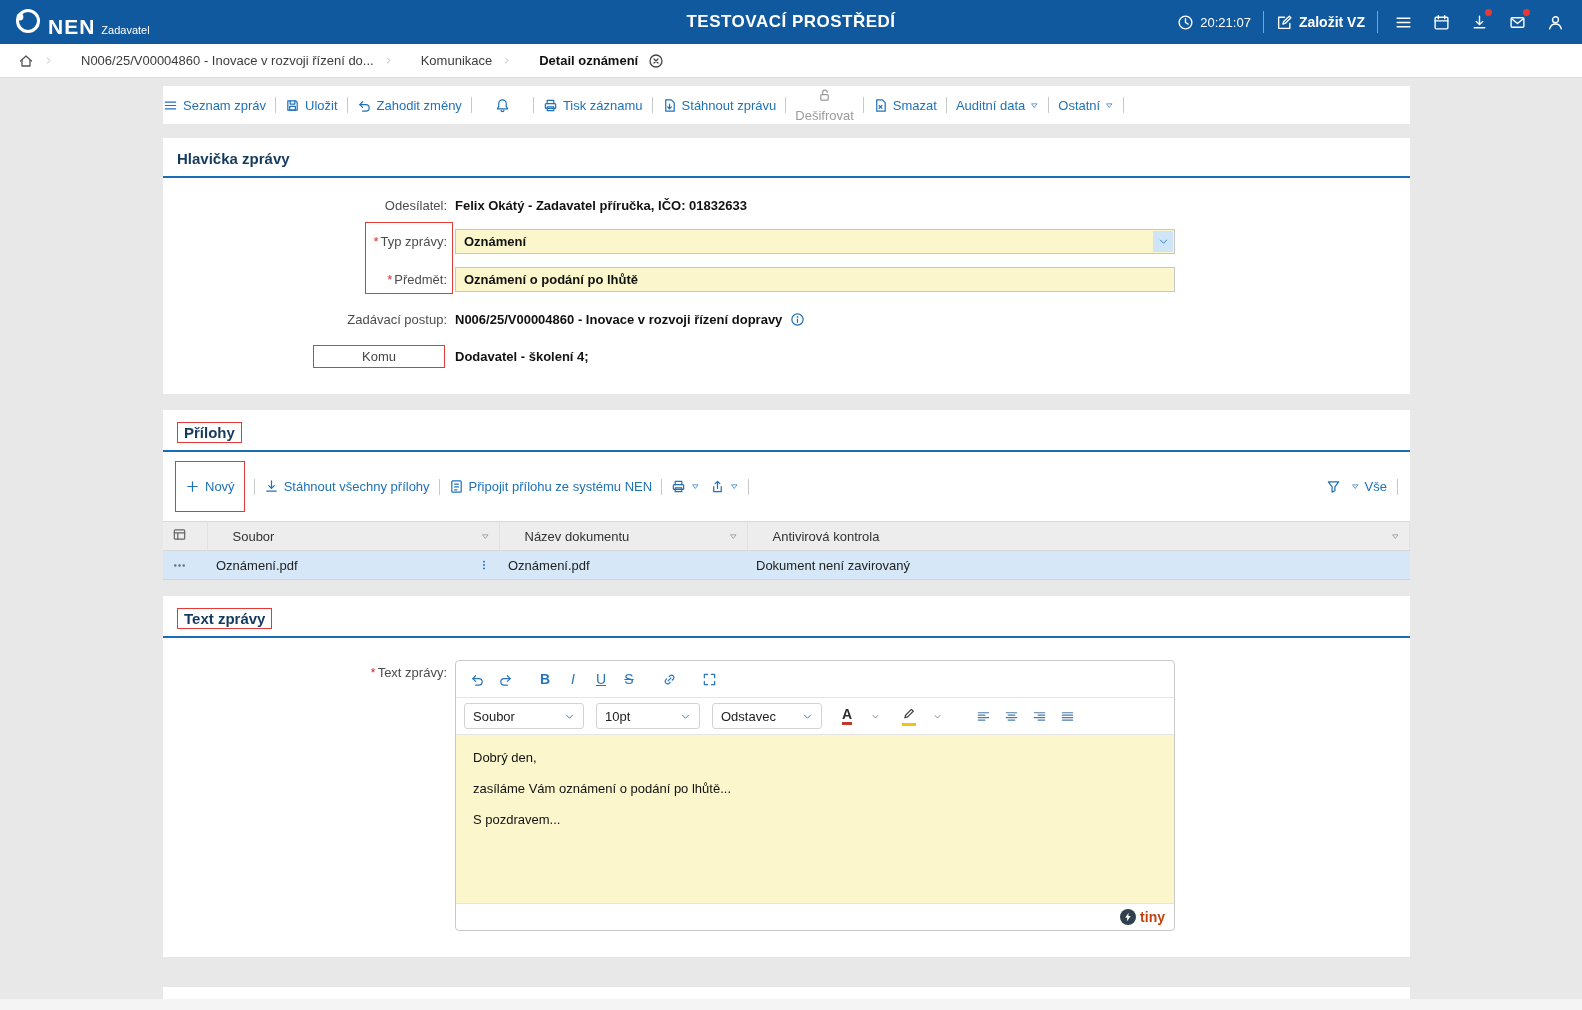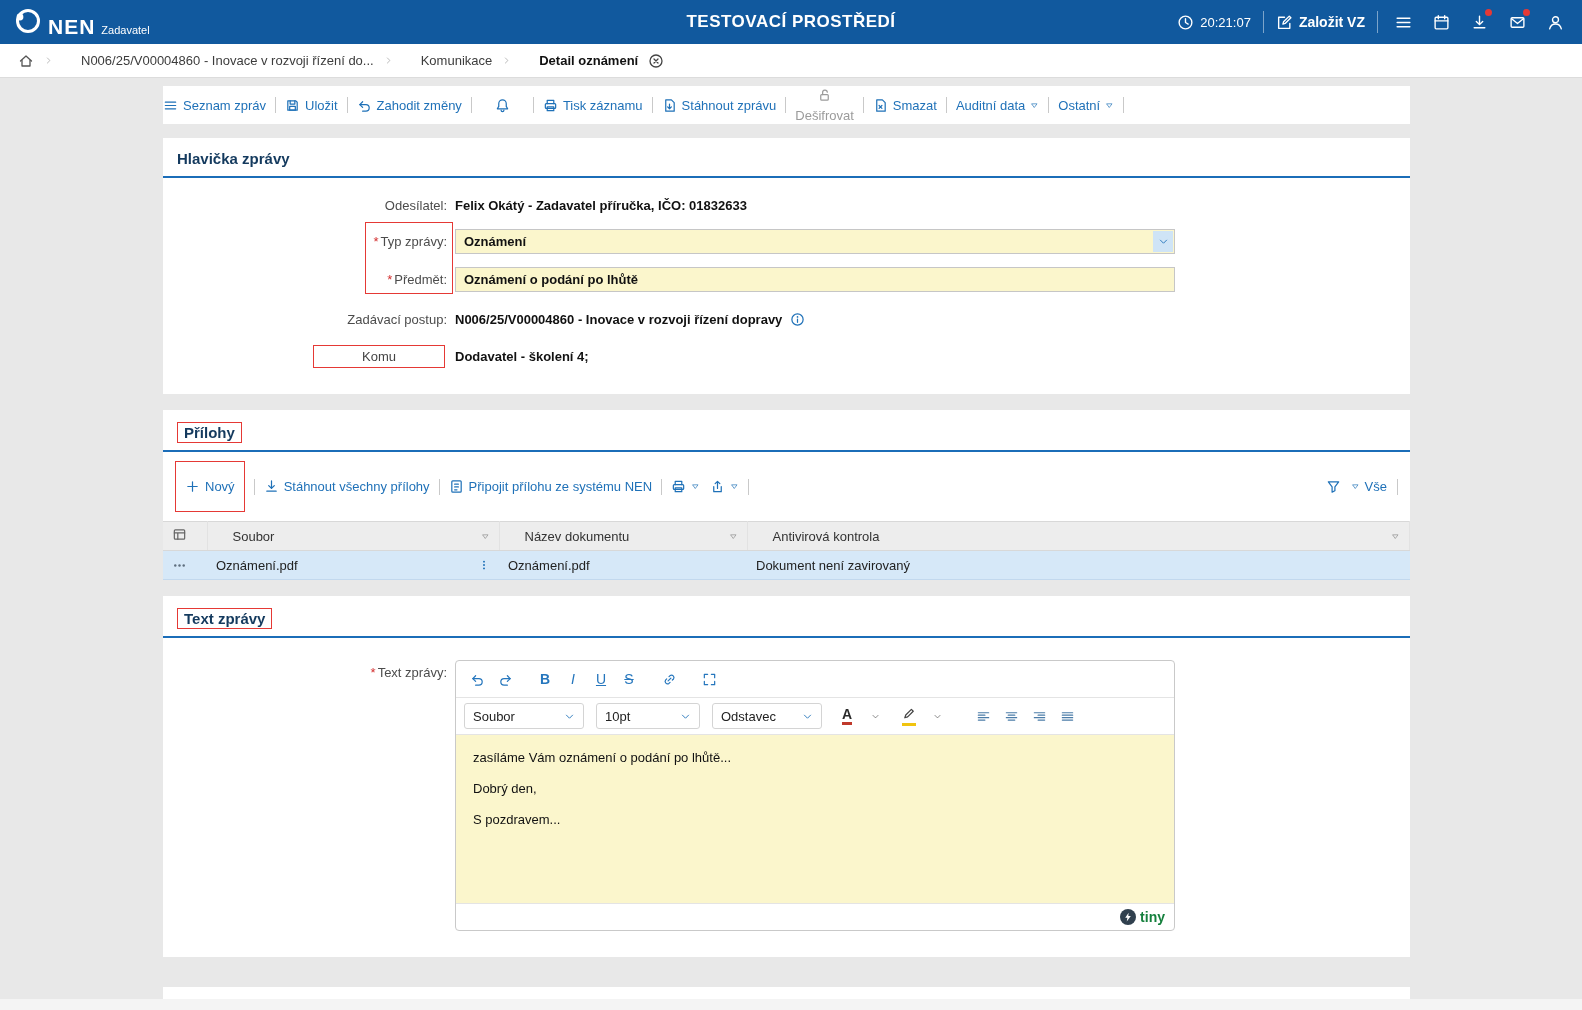--- a/index.html
+++ b/index.html
@@ -115,21 +115,21 @@
   .penbar { display:flex; flex-direction:column; align-items:center; }
   .penbar .bar { width:14px; height:3px; background:#f1c40f; margin-top:1px; }
   .al { color:#4b7ca8; }
   .econtent { background:#fbf6cc; min-height:168px; padding:15px 17px; }
   .econtent p { margin:0 0 16px; color:#111; }
   .estatus { height:27px; display:flex; align-items:center; justify-content:flex-end;
     gap:4px; padding:0 9px; border-top:1px solid #e4e4e4; }
   .tiny-logo { width:16px; height:16px; border-radius:50%; background:#30404e;
     display:flex; align-items:center; justify-content:center; color:#fff; }
   .tiny-logo svg { width:10px; height:10px; }
-  .tiny-word { font-weight:bold; color:#15803d; font-size:14px; }
+  .tiny-word { font-weight:bold; color:#c2410c; font-size:14px; }
 
   
   .dop-card { margin-top:30px; display:flex; align-items:center; justify-content:space-between;
     padding:12px 14px; border-bottom:2px solid #1b6db8; }
   .dop-chev { color:#1f71b8; cursor:pointer; display:flex; }
   .dop-chev svg { width:20px; height:20px; stroke-width:2px; }
   .hscroll { position:absolute; left:0; right:0; bottom:0; height:11px; background:#f4f4f4; }
 
   .mt16 { margin-top:16px; } .mt14 { margin-top:14px; }
 </style>
@@ -707,22 +707,22 @@
                 <use href="#alR"></use>
               </svg>
             </span>
           <span class="ebtn al">
               <svg class="ic">
                 <use href="#alJ"></use>
               </svg>
             </span>
         </div>
         <div class="econtent">
+          <p>Dobrý den,</p>
           <p>zasíláme Vám oznámení o podání po lhůtě...</p>
-          <p>Dobrý den,</p>
           <p>S pozdravem...</p>
         </div>
         <div class="estatus">
           <span class="tiny-logo">
             <svg class="icf" viewBox="0 0 16 16">
                 <use href="#bolt"></use>
               </svg>
           </span>
           <span class="tiny-word">tiny</span>
         </div>

